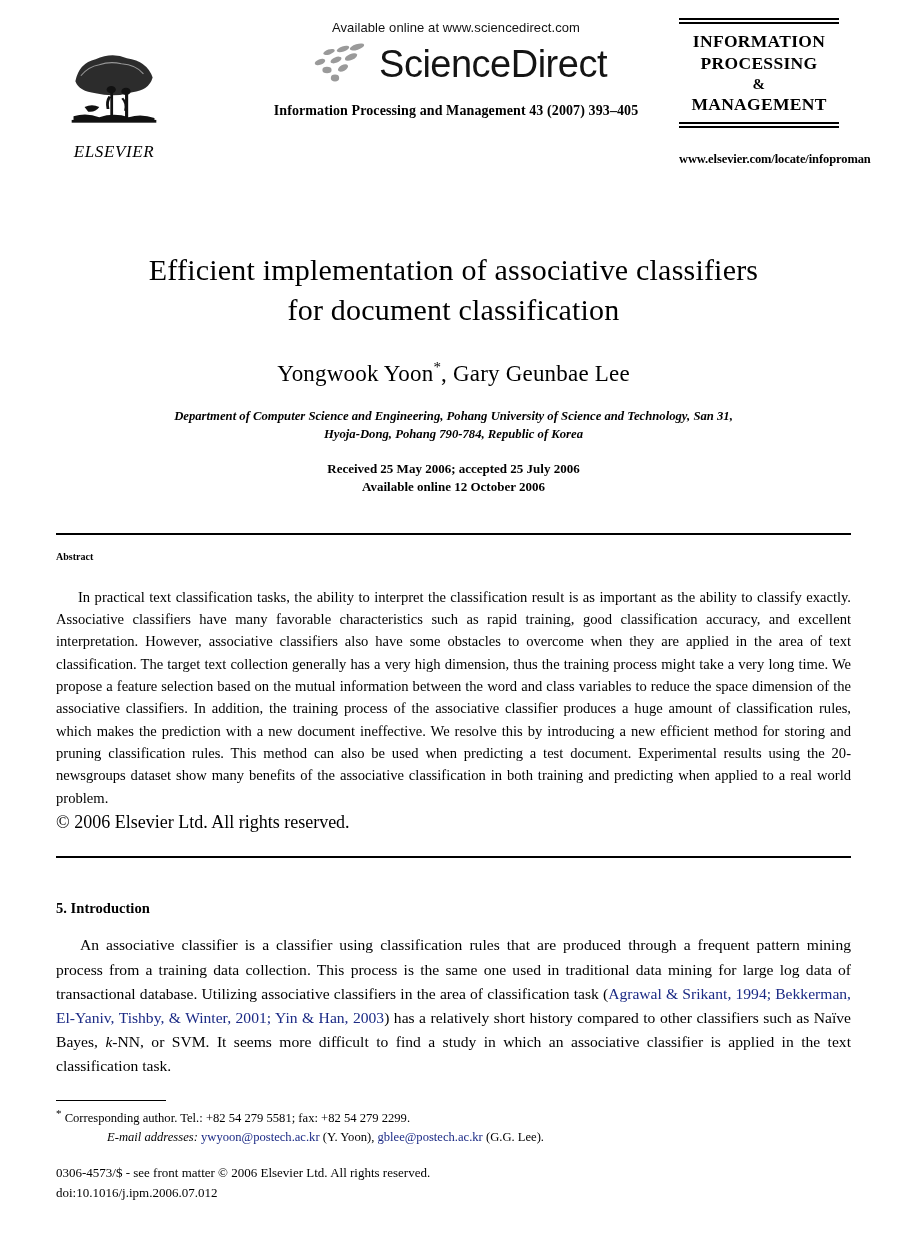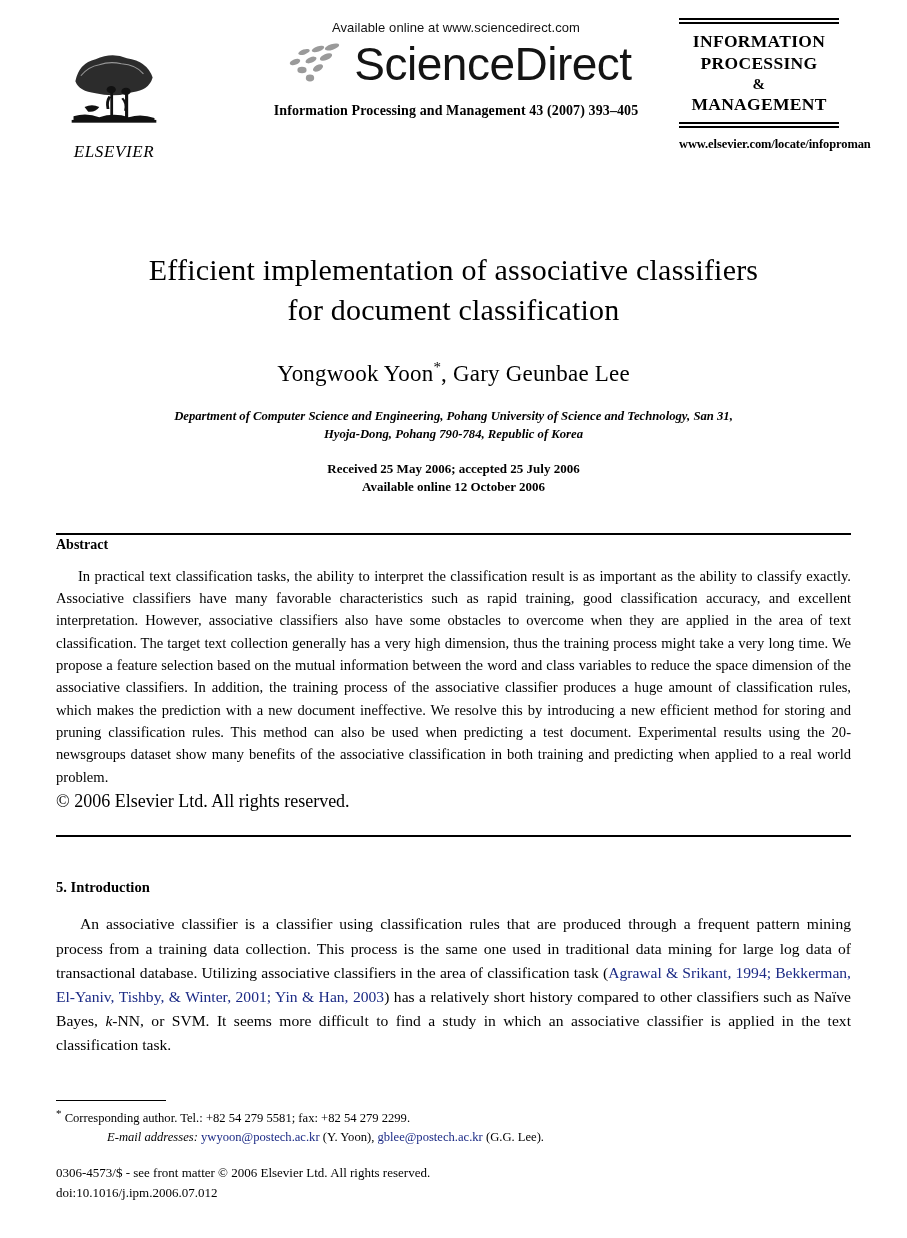--- a/index.html
+++ b/index.html
@@ -64,21 +64,21 @@
   .sd-logo-row {
     display: flex;
     align-items: center;
     justify-content: center;
     margin-top: 6px;
     height: 46px;
   }
   .sd-swoosh { width: 66px; height: 44px; display: block; }
   .sd-word {
     font-family: "Liberation Sans", sans-serif;
-    font-size: 46px;
+    font-size: 38px;
     letter-spacing: -0.5px;
     color: #141414;
     line-height: 1;
     margin-left: 8px;
   }
   .journal-ref {
     margin-top: 16px;
     font-family: "Liberation Serif", serif;
     font-weight: bold;
     font-size: 14px;
@@ -104,21 +104,21 @@
     font-family: "Liberation Serif", serif;
     font-weight: bold;
     font-size: 17.5px;
     line-height: 1.25;
     letter-spacing: 0.3px;
     padding: 2px 0;
   }
   .jbox-lines div { white-space: nowrap; }
   .jbox-amp { font-size: 15px; }
   .jurl {
-    margin-top: 9px;
+    margin-top: 24px;
     font-family: "Liberation Serif", serif;
     font-weight: bold;
     font-size: 12.5px;
     letter-spacing: -0.1px;
     text-align: right;
     white-space: nowrap;
   }
 
   
   .title-block { text-align: center; margin-top: 52px; }
@@ -157,28 +157,28 @@
     border-top: 2px solid #000;
     margin: 0;
     height: 0;
   }
   .rule-abstract-top { margin-top: 36px; }
   .rule-abstract-bot { margin-top: 20px; }
 
   
   .abstract-head {
     font-weight: bold;
-    font-size: 14px;
-    margin-top: 2px;
+    font-size: 10px;
+    margin-top: 16px;
   }
   .abstract-body {
     text-align: justify;
     font-size: 14.6px;
     line-height: 1.53;
-    margin-top: 12px;
+    margin-top: 24px;
     text-indent: 22px;
   }
   .copyright-line {
     font-size: 18px;
     line-height: 1.53;
     margin-top: 0;
   }
   .keywords {
     font-size: 13.4px;
     margin-top: 22px;

